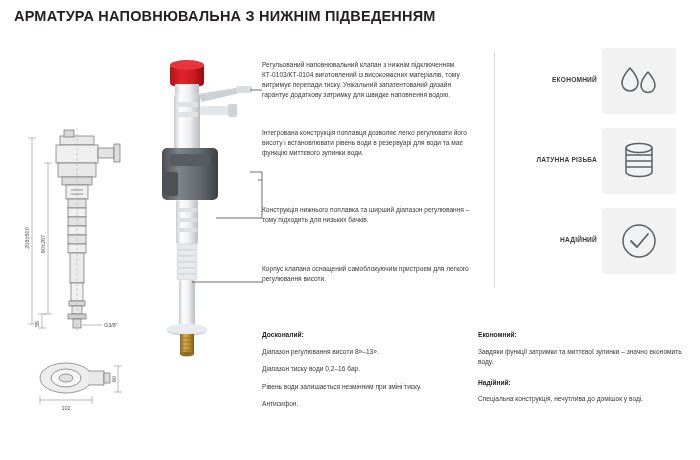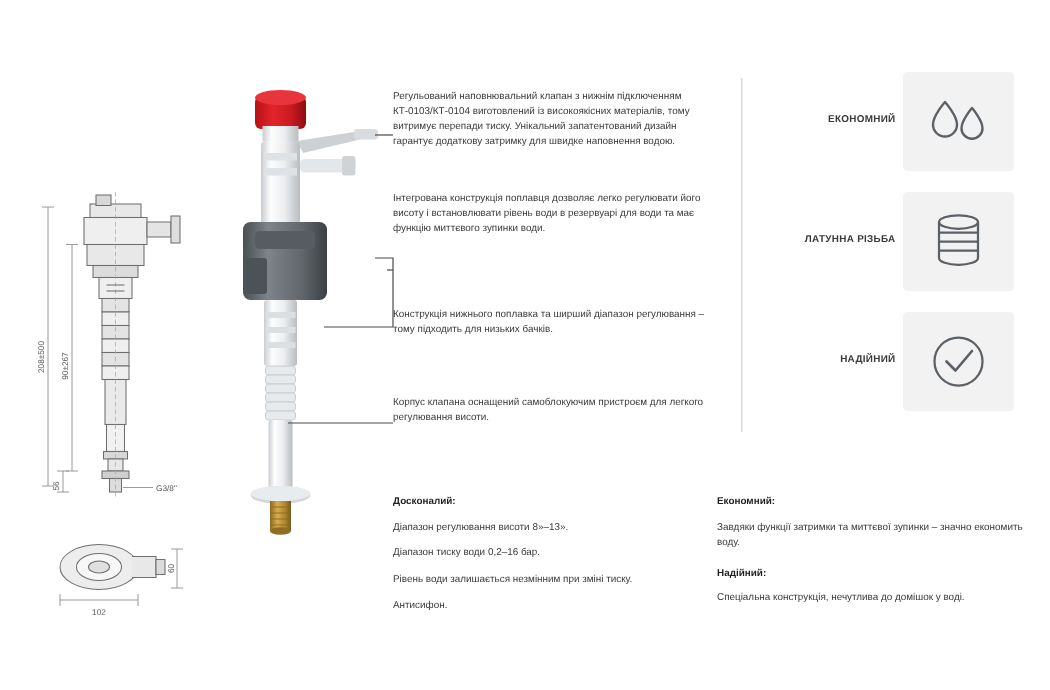--- a/index.html
+++ b/index.html
@@ -102,20 +102,21 @@
     position: absolute;
     background: #d8d8d8;
     width: 1px;
   }
 </style>
 </head>
 <body>
 
 <div class="page">
 
+  <div class="title">АРМАТУРА НАПОВНЮВАЛЬНА З НИЖНІМ ПІДВЕДЕННЯМ</div>
 
   <div class="tech-drawing">
     <svg width="130" height="300" viewBox="0 0 130 300">
       <g stroke="#6f6f6f" fill="none" stroke-width="0.7">
 
         <rect x="42" y="8" width="34" height="9" fill="#e8e8e8"></rect>
         <rect x="46" y="2" width="10" height="7" fill="#d8d8d8"></rect>
 
         <rect x="38" y="17" width="42" height="18" fill="#efefef"></rect>
         <path d="M80 20 L96 20 L96 30 L80 30 Z" fill="#e4e4e4"></path>

